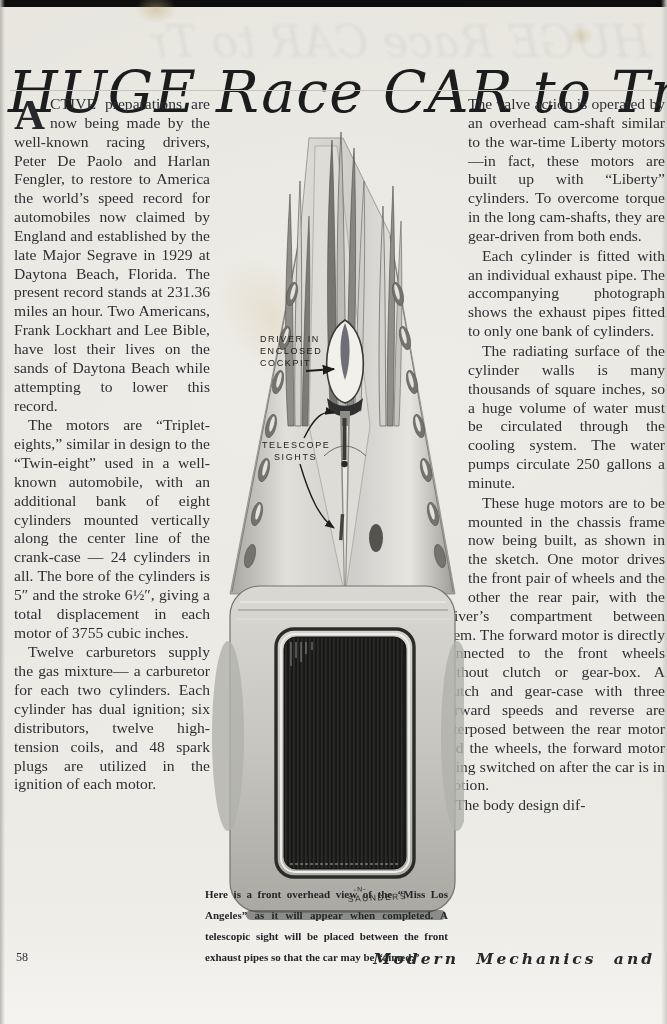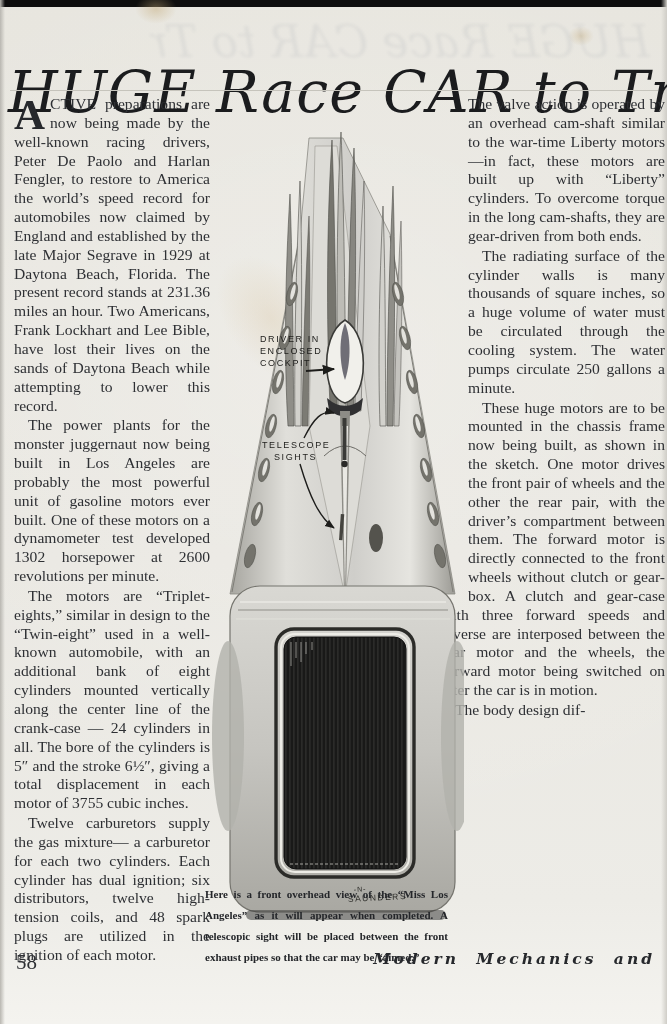--- a/index.html
+++ b/index.html
@@ -50,21 +50,21 @@
   }
 
   .illus{position:absolute;left:188px;top:90px;width:276px;height:800px;margin-top:36px;}
 
   .caption{
     position:absolute;left:205px;top:884px;width:243px;
     font-size:11px;line-height:21px;font-weight:bold;text-align:justify;
     color:#24262a;
   }
 
-  .pageno{position:absolute;left:16px;top:950px;font-size:21px;color:#2e3034;}
+  .pageno{position:absolute;left:16px;top:950px;font-size:12px;color:#2e3034;}
   .running{
     position:absolute;right:12px;top:949px;
     font-family:"DejaVu Serif", serif;font-style:italic;font-weight:bold;
     font-size:15.5px;color:#26282c;letter-spacing:3px;word-spacing:9px;white-space:nowrap;
   }
   .svglabel{font-family:"Liberation Sans", sans-serif;letter-spacing:1.6px;fill:#1d1d1b;}
 </style>
 </head>
 <body>
 
@@ -76,28 +76,28 @@
   <div class="stain b"></div>
   <div class="stain c"></div>
 
   <div class="ghost-title">HUGE Race CAR to Try</div>
   <h1 class="headline">HUGE Race CAR to Try</h1>
   <div class="rule"></div>
 
   <div class="col col-left">
     <span class="spacer-r"></span>
     <p class="first"><span class="dropcap">A</span><span>CTIVE preparations are now being made by the well-known racing drivers, Peter De Paolo and Harlan Fengler, to restore to America the world’s speed record for automobiles now claimed by England and established by the late Major Segrave in 1929 at Daytona Beach, Florida. The present record stands at 231.36 miles an hour. Two Americans, Frank Lockhart and Lee Bible, have lost their lives on the sands of Daytona Beach while attempting to lower this record.</span></p>
-    <p>The power plants for the monster juggernaut now being built in Los Angeles are probably the most powerful unit of gasoline motors ever built. One of these motors on a dynamometer test developed 1302 horsepower at 2600 revolutions per minute.</p>
     <p>The motors are “Triplet-eights,” similar in design to the “Twin-eight” used in a well-known automobile, with an additional bank of eight cylinders mounted vertically along the center line of the crank-case — 24 cylinders in all. The bore of the cylinders is 5″ and the stroke 6½″, giving a total displacement in each motor of 3755 cubic inches.</p>
     <p>Twelve carburetors supply the gas mixture— a carburetor for each two cylinders. Each cylinder has dual ignition; six distributors, twelve high-tension coils, and 48 spark plugs are utilized in the ignition of each motor.</p>
   </div>
 
   <div class="col col-right">
     <span class="spacer-l"></span>
     <p class="first">The valve action is operated by an overhead cam-shaft similar to the war-time Liberty motors—in fact, these motors are built up with “Liberty” cylinders. To overcome torque in the long cam-shafts, they are gear-driven from both ends.</p>
+    <p>Each cylinder is fitted with an individual exhaust pipe. The accompanying photograph shows the exhaust pipes fitted to only one bank of cylinders.</p>
     <p>The radiating surface of the cylinder walls is many thousands of square inches, so a huge volume of water must be circulated through the cooling system. The water pumps circulate 250 gallons a minute.</p>
     <p>These huge motors are to be mounted in the chassis frame now being built, as shown in the sketch. One motor drives the front pair of wheels and the other the rear pair, with the driver’s compartment between them. The forward motor is directly connected to the front wheels without clutch or gear-box. A clutch and gear-case with three forward speeds and reverse are interposed between the rear motor and the wheels, the forward motor being switched on after the car is in motion.</p>
     <p>The body design dif-</p>
   </div>
 
   <div class="illus">
     <svg width="276" height="800" viewBox="0 0 276 800" xmlns="http://www.w3.org/2000/svg">
       <defs>
         <linearGradient id="bodyGrad" x1="0" y1="0" x2="1" y2="0">
           <stop offset="0" stop-color="#a7a6a0"></stop>

